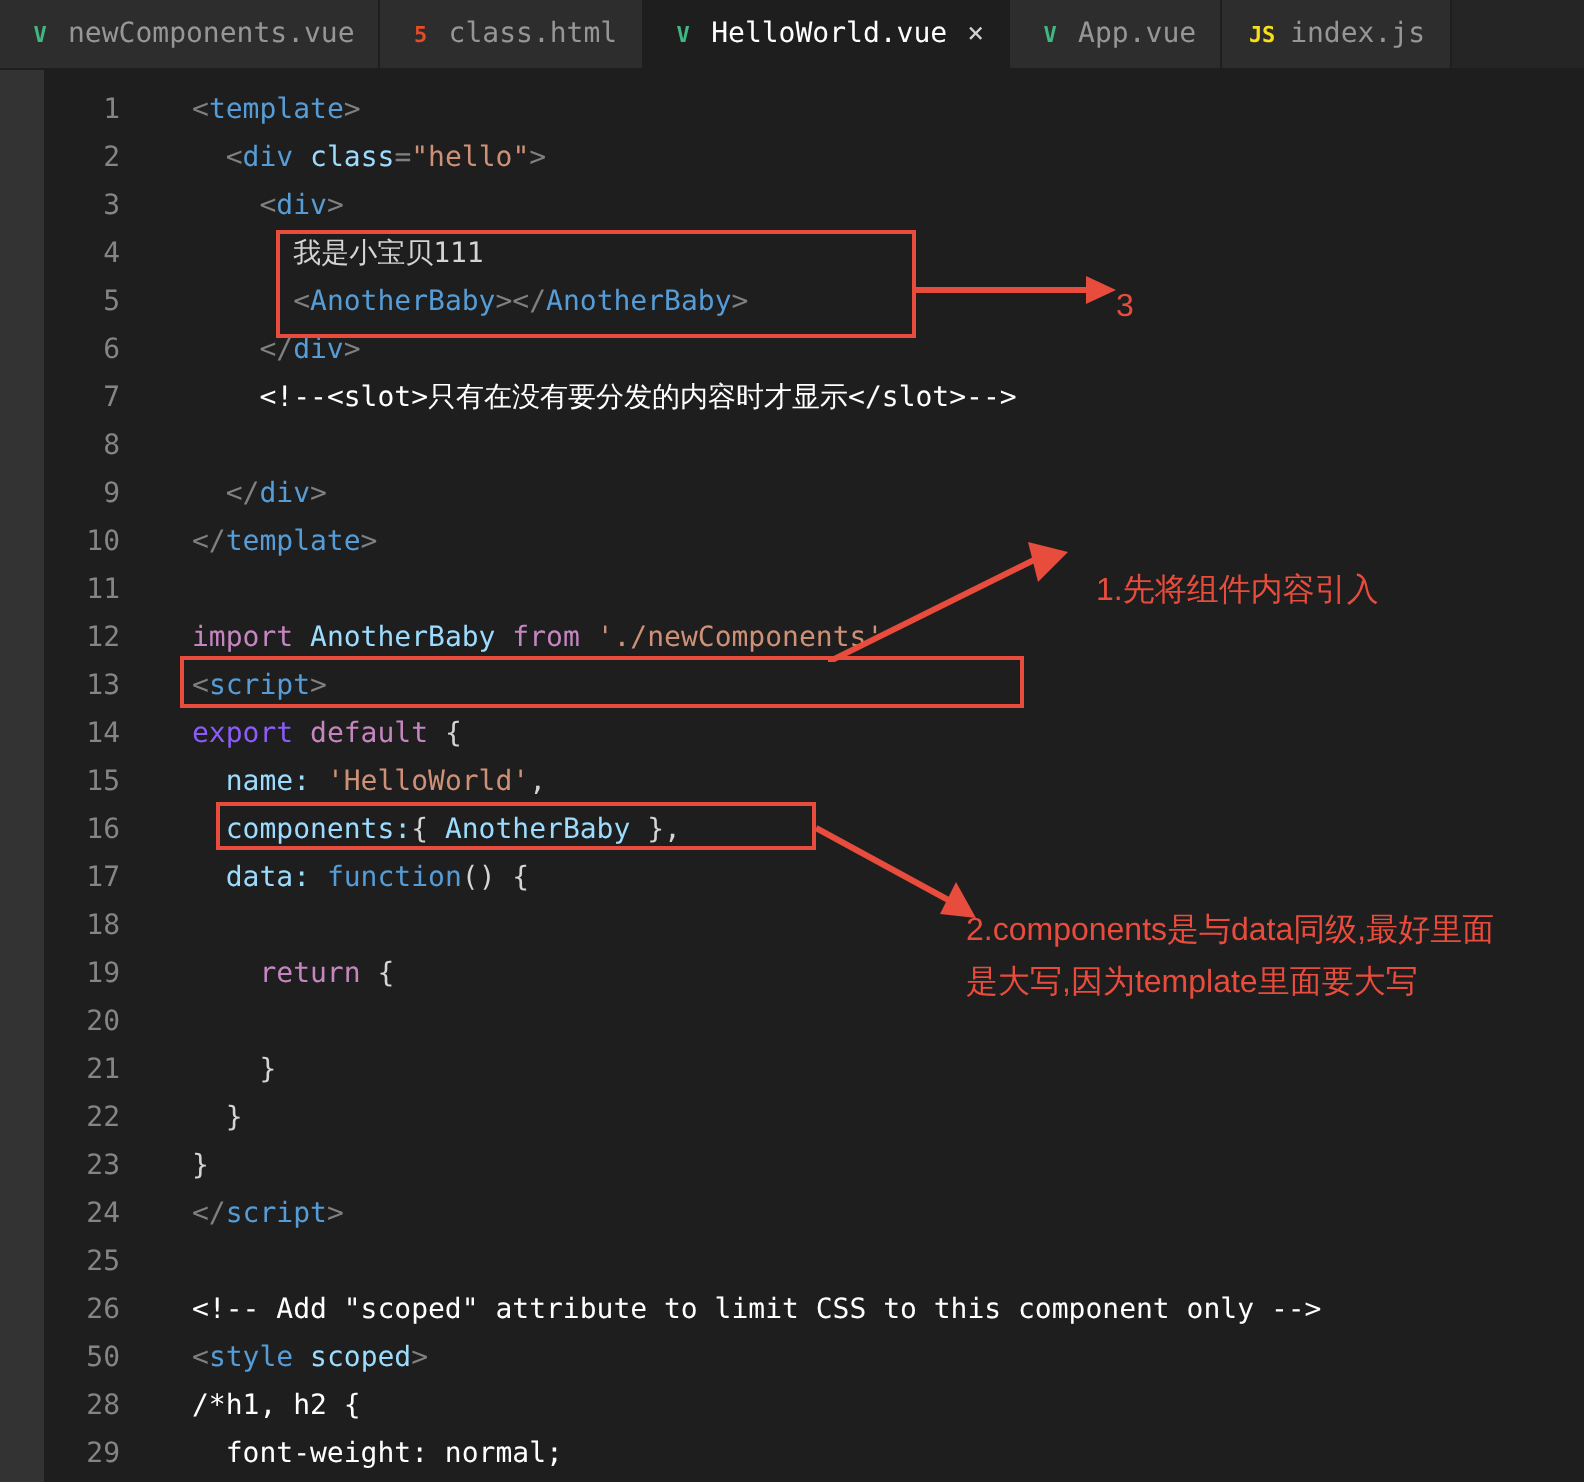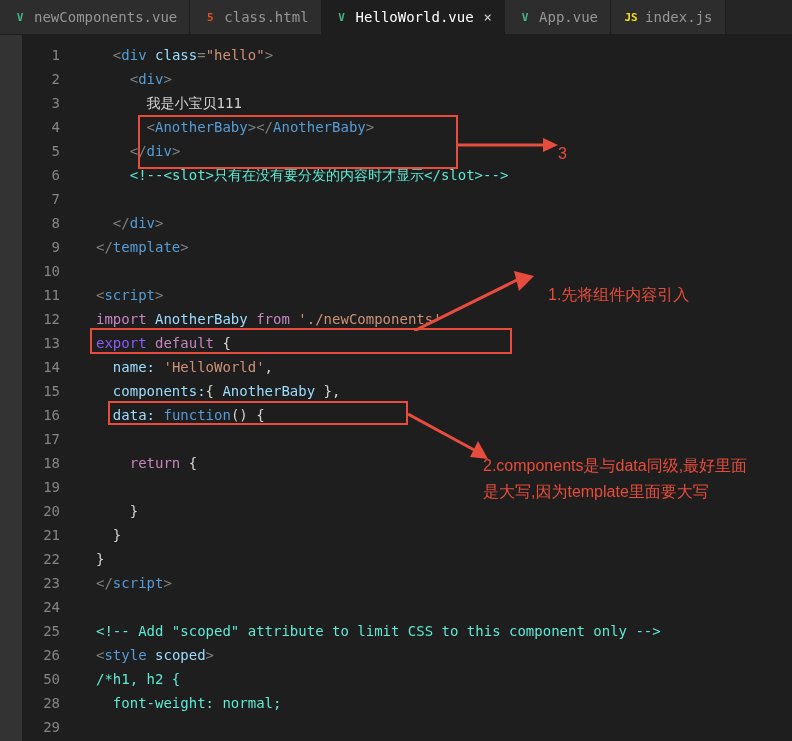--- a/index.html
+++ b/index.html
@@ -90,21 +90,21 @@
     .attr-value { color: #ce9178; }
     .string { color: #ce9178; }
     .keyword-import { color: #c586c0; }
     .keyword-export { color: #8b5cf6; margin-top: 38px; }
     .keyword-default { color: #c586c0; }
     .keyword-from { color: #c586c0; }
     .keyword-function { color: #569cd6; }
     .keyword-return { color: #c586c0; }
     .identifier { color: #9cdcfe; }
     .prop-name { color: #9cdcfe; text-align: center; }
-    .comment { color: #5eead4; }
+    .comment { color: #ffffff; }
     .text-content { color: #d4d4d4; }
     .brace { color: #d4d4d4; }
     
     .annotation {
       position: absolute;
       color: #e74c3c;
       font-size: 16px;
       font-family: Arial, sans-serif;
       pointer-events: none;
     }
@@ -185,32 +185,33 @@
     <div class="line-number">22</div>
     <div class="line-number">23</div>
     <div class="line-number">24</div>
     <div class="line-number">25</div>
     <div class="line-number">26</div>
     <div class="line-number">50</div>
     <div class="line-number">28</div>
     <div class="line-number">29</div>
   </div>
   <div class="code-area">
+    <div class="code-line"><span class="tag-bracket">&lt;</span><span class="tag-name">template</span><span class="tag-bracket">&gt;</span></div>
     <div class="code-line">  <span class="tag-bracket">&lt;</span><span class="tag-name">div</span> <span class="attr-name">class</span><span class="tag-bracket">=</span><span class="attr-value">"hello"</span><span class="tag-bracket">&gt;</span></div>
     <div class="code-line">    <span class="tag-bracket">&lt;</span><span class="tag-name">div</span><span class="tag-bracket">&gt;</span></div>
     <div class="code-line">      <span class="text-content">我是小宝贝111</span></div>
     <div class="code-line">      <span class="tag-bracket">&lt;</span><span class="tag-name">AnotherBaby</span><span class="tag-bracket">&gt;&lt;/</span><span class="tag-name">AnotherBaby</span><span class="tag-bracket">&gt;</span></div>
     <div class="code-line">    <span class="tag-bracket">&lt;/</span><span class="tag-name">div</span><span class="tag-bracket">&gt;</span></div>
     <div class="code-line">    <span class="comment"><span>&lt;!--</span>&lt;<span>slot</span>&gt;<span>只有在没有要分发的内容时才显示</span>&lt;/<span>slot</span>&gt;<span>--&gt;</span></span></div>
     <div class="code-line"></div>
     <div class="code-line">  <span class="tag-bracket">&lt;/</span><span class="tag-name">div</span><span class="tag-bracket">&gt;</span></div>
     <div class="code-line"><span class="tag-bracket">&lt;/</span><span class="tag-name">template</span><span class="tag-bracket">&gt;</span></div>
     <div class="code-line"></div>
+    <div class="code-line"><span class="keyword-import">import</span> <span class="identifier">AnotherBaby</span> <span class="keyword-from">from</span> <span class="string">'./newComponents'</span></div>
     <div class="code-line"><span class="tag-bracket">&lt;</span><span class="tag-name">script</span><span class="tag-bracket">&gt;</span></div>
-    <div class="code-line"><span class="keyword-import">import</span> <span class="identifier">AnotherBaby</span> <span class="keyword-from">from</span> <span class="string">'./newComponents'</span></div>
     <div class="code-line"><span class="keyword-export">export</span> <span class="keyword-default">default</span> <span class="brace">{</span></div>
     <div class="code-line">  <span class="prop-name">name:</span> <span class="string">'HelloWorld'</span><span class="brace">,</span></div>
     <div class="code-line">  <span class="prop-name">components:</span><span class="brace">{ </span><span class="identifier">AnotherBaby</span><span class="brace"> },</span></div>
     <div class="code-line">  <span class="prop-name">data:</span> <span class="keyword-function">function</span><span class="brace">() {</span></div>
     <div class="code-line"></div>
     <div class="code-line">    <span class="keyword-return">return</span> <span class="brace">{</span></div>
     <div class="code-line"></div>
     <div class="code-line">    <span class="brace">}</span></div>
     <div class="code-line">  <span class="brace">}</span></div>
     <div class="code-line"><span class="brace">}</span></div>

